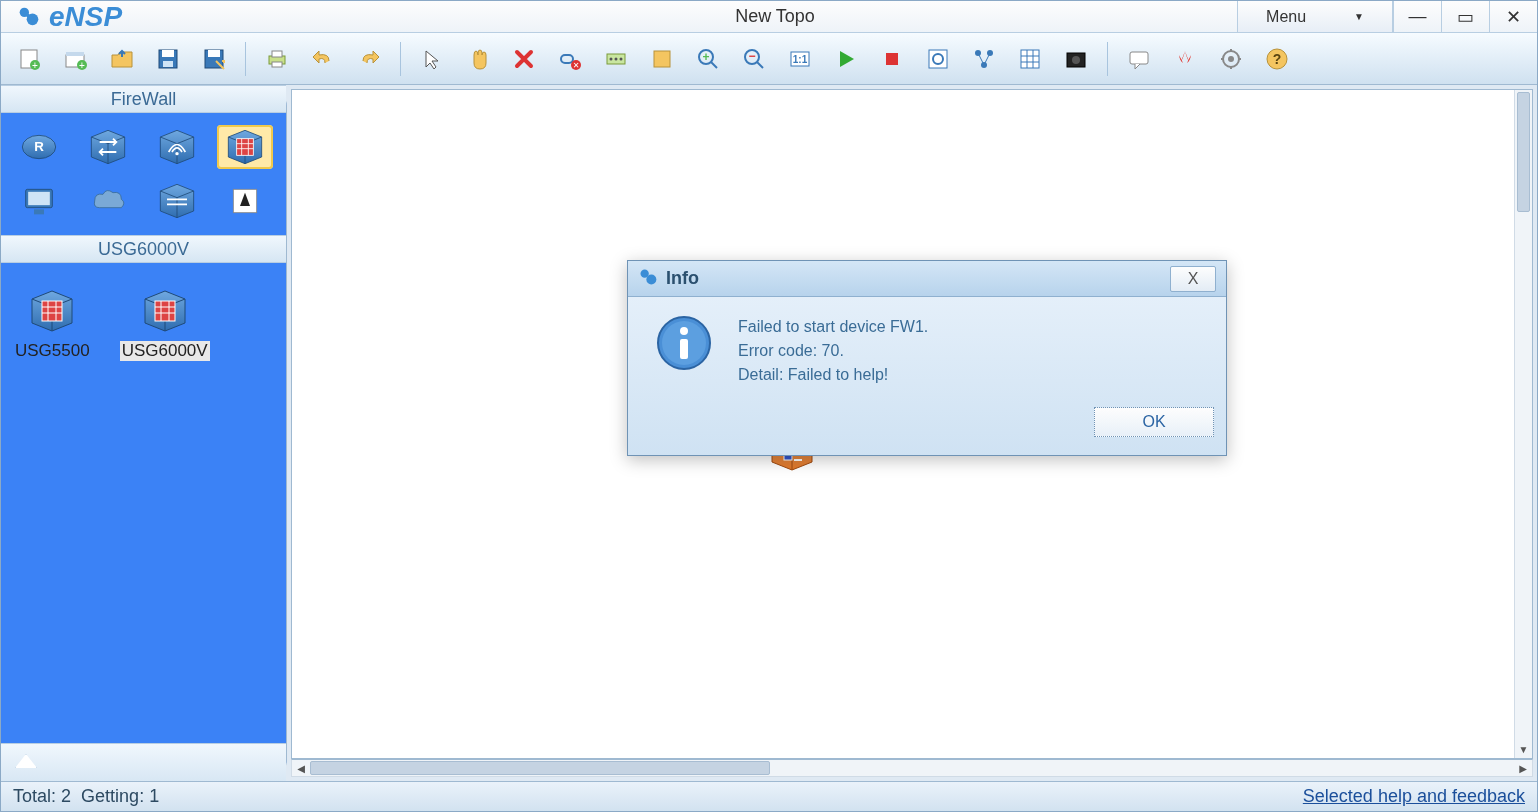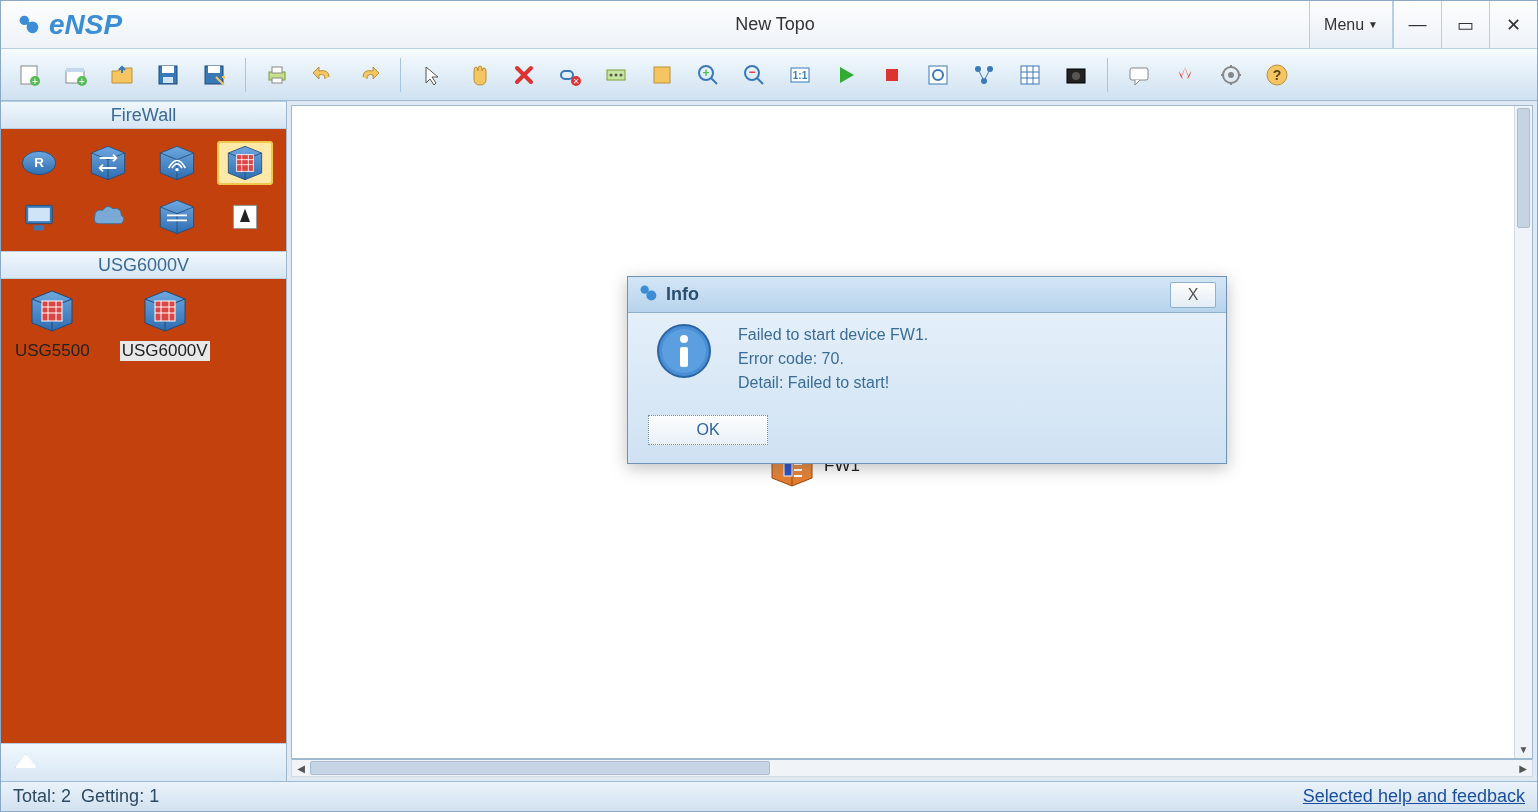--- a/index.html
+++ b/index.html
@@ -1,43 +1,43 @@
 <!DOCTYPE html>
 <html><head>
 <meta charset="utf-8">
 <style>
 * { box-sizing: border-box; margin: 0; padding: 0; font-family: "Segoe UI", Tahoma, Arial, sans-serif; }
 html, body { width: 1538px; height: 812px; overflow: hidden; background: #fff; }
 
 .window-frame { width: 100%; height: 100%; display: flex; flex-direction: column; border: 1px solid #8ba9c6; background: #fff; }
 
 
-.title-bar { height: 48px; display: flex; align-items: center; background: linear-gradient(#fdfdfd, #eef3f8); border-bottom: 1px solid #b8cee2; position: relative; justify-content: space-between; }
+.title-bar { height: 32px; display: flex; align-items: center; background: linear-gradient(#fdfdfd, #eef3f8); border-bottom: 1px solid #b8cee2; position: relative; justify-content: space-between; }
 .logo { display: flex; align-items: center; padding: 0 14px; font-size: 28px; font-weight: 700; color: #3b8dd6; font-style: italic; }
 .logo svg { margin-right: 6px; }
 .title-text { position: absolute; left: 12px; right: 0; text-align: center; font-size: 18px; color: #333; pointer-events: none; }
 .title-right { margin-left: auto; display: flex; align-items: stretch; height: 100%; }
-.menu-btn { padding: 0 14px; display: flex; align-items: center; font-size: 16px; color: #333; border-left: 1px solid #b8cee2; border-right: 1px solid #b8cee2; cursor: pointer; background: linear-gradient(#fdfdfd,#e7eef6); }
+.menu-btn { padding: 0 28px; display: flex; align-items: center; font-size: 16px; color: #333; border-left: 1px solid #b8cee2; border-right: 1px solid #b8cee2; cursor: pointer; background: linear-gradient(#fdfdfd,#e7eef6); gap: 44px; }
 .sys-btn { width: 48px; display: flex; align-items: center; justify-content: center; border-left: 1px solid #b8cee2; cursor: pointer; font-size: 18px; color: #333; }
 
 
 .toolbar { height: 52px; display: flex; align-items: center; padding: 0 10px; gap: 8px; background: linear-gradient(#f6fbff, #cfe1f0); border-bottom: 1px solid #9fb9d1; }
 .tool-btn { width: 38px; height: 34px; display: flex; align-items: center; justify-content: center; border-radius: 3px; cursor: pointer; }
 .tool-sep { width: 1px; height: 34px; background: #a8c4de; margin: 0 4px; }
 
 
 .body { flex: 1; display: flex; min-height: 0; background: #dfe9f3; }
 
 
-.sidebar { width: 286px; display: flex; flex-direction: column; border-right: 1px solid #9fb9d1; background: #c2410c; }
+.sidebar { width: 286px; display: flex; flex-direction: column; border-right: 1px solid #9fb9d1; background: #3b82f6; border-radius: 22px; }
 .panel-header { height: 28px; display: flex; align-items: center; justify-content: center; font-size: 18px; color: #3b6a95; background: linear-gradient(#f0f7fd, #d6e6f3); border-bottom: 1px solid #b8cee2; border-top: 1px solid #b8cee2; }
 .cat-grid { display: grid; grid-template-columns: repeat(4, 1fr); gap: 10px; padding: 12px 10px; }
 .cat-item { width: 56px; height: 44px; display: flex; align-items: center; justify-content: center; border-radius: 4px; cursor: pointer; }
 .cat-item.selected { background: #ffe9a8; box-shadow: inset 0 0 0 2px #f0c94c; }
-.dev-grid { display: flex; gap: 30px; padding: 8px 14px; flex-wrap: wrap; }
+.dev-grid { display: flex; gap: 30px; padding: 24px 14px; flex-wrap: wrap; }
 .dev-item { display: flex; flex-direction: column; align-items: center; gap: 6px; cursor: pointer; }
 .dev-item .dev-label { font-size: 17px; color: #222; }
 .dev-item.selected .dev-label { background: #e8e8e8; padding: 0 2px; }
 .sidebar-footer { margin-top: auto; height: 38px; border-top: 1px solid #b8cee2; background: linear-gradient(#f0f7fd,#d8e7f4); display:flex; align-items:flex-end; padding:0 14px 2px; font-size:18px; color:#222; overflow:hidden;}
 .sidebar-footer-arrow { width:22px; height:14px; background:#fff; border:1px solid #b8cee2; border-bottom:none; margin-bottom:-1px; clip-path: polygon(0 100%,50% 0,100% 100%); position:relative; top:-12px; }
 
 
 .canvas-wrap { flex: 1; display: flex; flex-direction: column; min-width: 0; }
 .canvas { flex: 1; position: relative; background: #fff; border: 1px solid #9fb9d1; margin: 4px 4px 0 4px; overflow: hidden; }
 .device-node { position: absolute; display: flex; flex-direction: row; align-items: center; gap: 4px; font-size: 17px; color: #222; cursor: move; }
@@ -48,23 +48,23 @@
 .scroll-h .thumb { position:absolute; top:1px; bottom:1px; left:18px; width:460px; background:#c5d3e2; border:1px solid #a8bdd2; border-radius:2px;}
 .scroll-h .arrow-l,.scroll-h .arrow-r{position:absolute;top:0;bottom:0;width:18px;display:flex;align-items:center;justify-content:center;color:#555;font-size:10px;}
 .scroll-h .arrow-l{left:0}.scroll-h .arrow-r{right:0}
 
 
 .dialog { position: absolute; left: 631px; top: 308px; width: 600px; background: linear-gradient(#e9f2fb, #cfe2f3); border: 1px solid #6f93b5; box-shadow: 0 4px 16px rgba(0,0,0,0.25); }
 .dialog-title { height: 36px; display: flex; align-items: center; padding: 8px 10px; background: linear-gradient(#d4e6f6,#b7d3ec); border-bottom: 1px solid #8fb0cf; }
 .dialog-title .t-icon { margin-right: 8px; }
 .dialog-title .t-text { font-size: 18px; font-weight: 700; color: #2b506f; }
 .dialog-title .t-close { margin-left: auto; width: 46px; height: 26px; background: linear-gradient(#fdfdfd,#e3ecf5); border: 1px solid #8fb0cf; border-radius: 2px; display: flex; align-items: center; justify-content: center; font-size: 16px; color: #555; cursor: pointer; }
-.dialog-body { display: flex; padding: 10px 28px 20px; gap: 26px; align-items: flex-start; }
+.dialog-body { display: flex; padding: 18px 28px 20px; gap: 26px; align-items: flex-start; }
 .dialog-body .msg { color: #3a6c96; font-size: 16px; line-height: 1.5; }
-.dialog-actions { display: flex; padding: 0 20px 18px; }
+.dialog-actions { display: flex; justify-content: flex-end; padding: 0 12px 18px; }
 .dialog-actions button { width: 120px; height: 30px; background: linear-gradient(#fdfdfd,#e8f0f8); border: 1px dotted #6f93b5; color: #2b64a3; font-size: 16px; cursor: pointer; }
 
 
 .status-bar { height: 30px; display: flex; align-items: center; padding: 0 12px; background: linear-gradient(#eaf2fa,#d2e2f0); border-top: 1px solid #9fb9d1; font-size: 18px; color: #2d4a62; }
 .status-bar .right { margin-left: auto; color: #1b4f9b; text-decoration: underline; cursor: pointer; }
 
 </style>
 </head>
 <body>
 
@@ -454,21 +454,21 @@
             <span class="t-text">Info</span>
             <span class="t-close">X</span>
           </div>
           <div class="dialog-body">
             <svg width="56" height="56" viewBox="0 0 56 56">
                 <use href="#info-circle"></use>
               </svg>
             <div class="msg">
               <div>Failed to start device FW1.</div>
               <div>Error code: 70.</div>
-              <div>Detail: Failed to start!</div>
+              <div>Detail: Failed to help!</div>
             </div>
           </div>
           <div class="dialog-actions">
             <button>OK</button>
           </div>
         </div>
 
         <div class="scroll-v">
           <div class="arrow" style="top:0">▲</div>
           <div class="thumb"></div>

